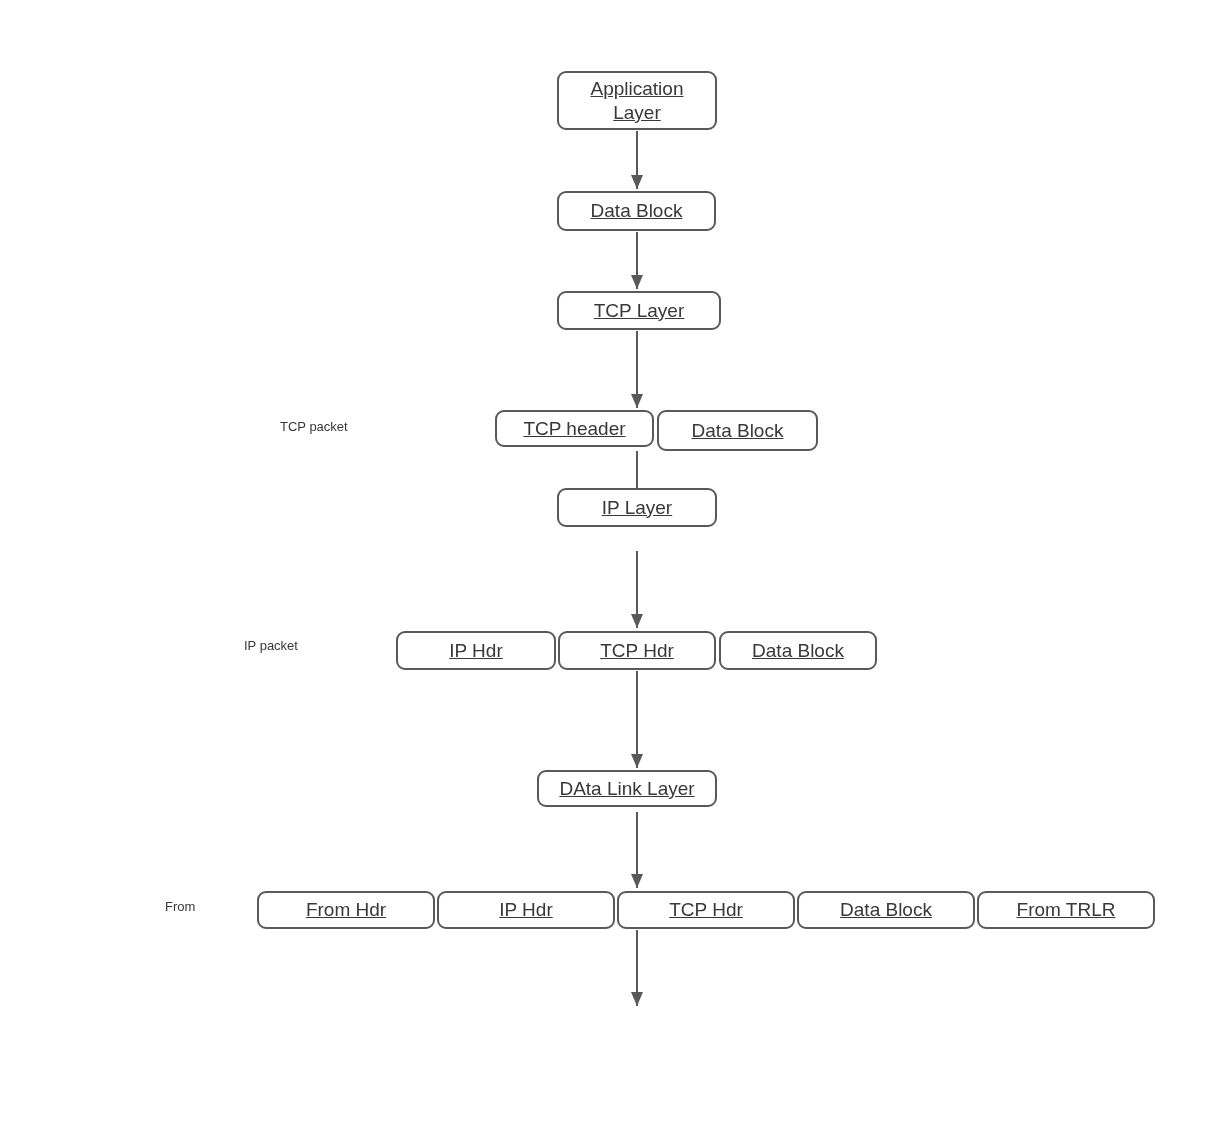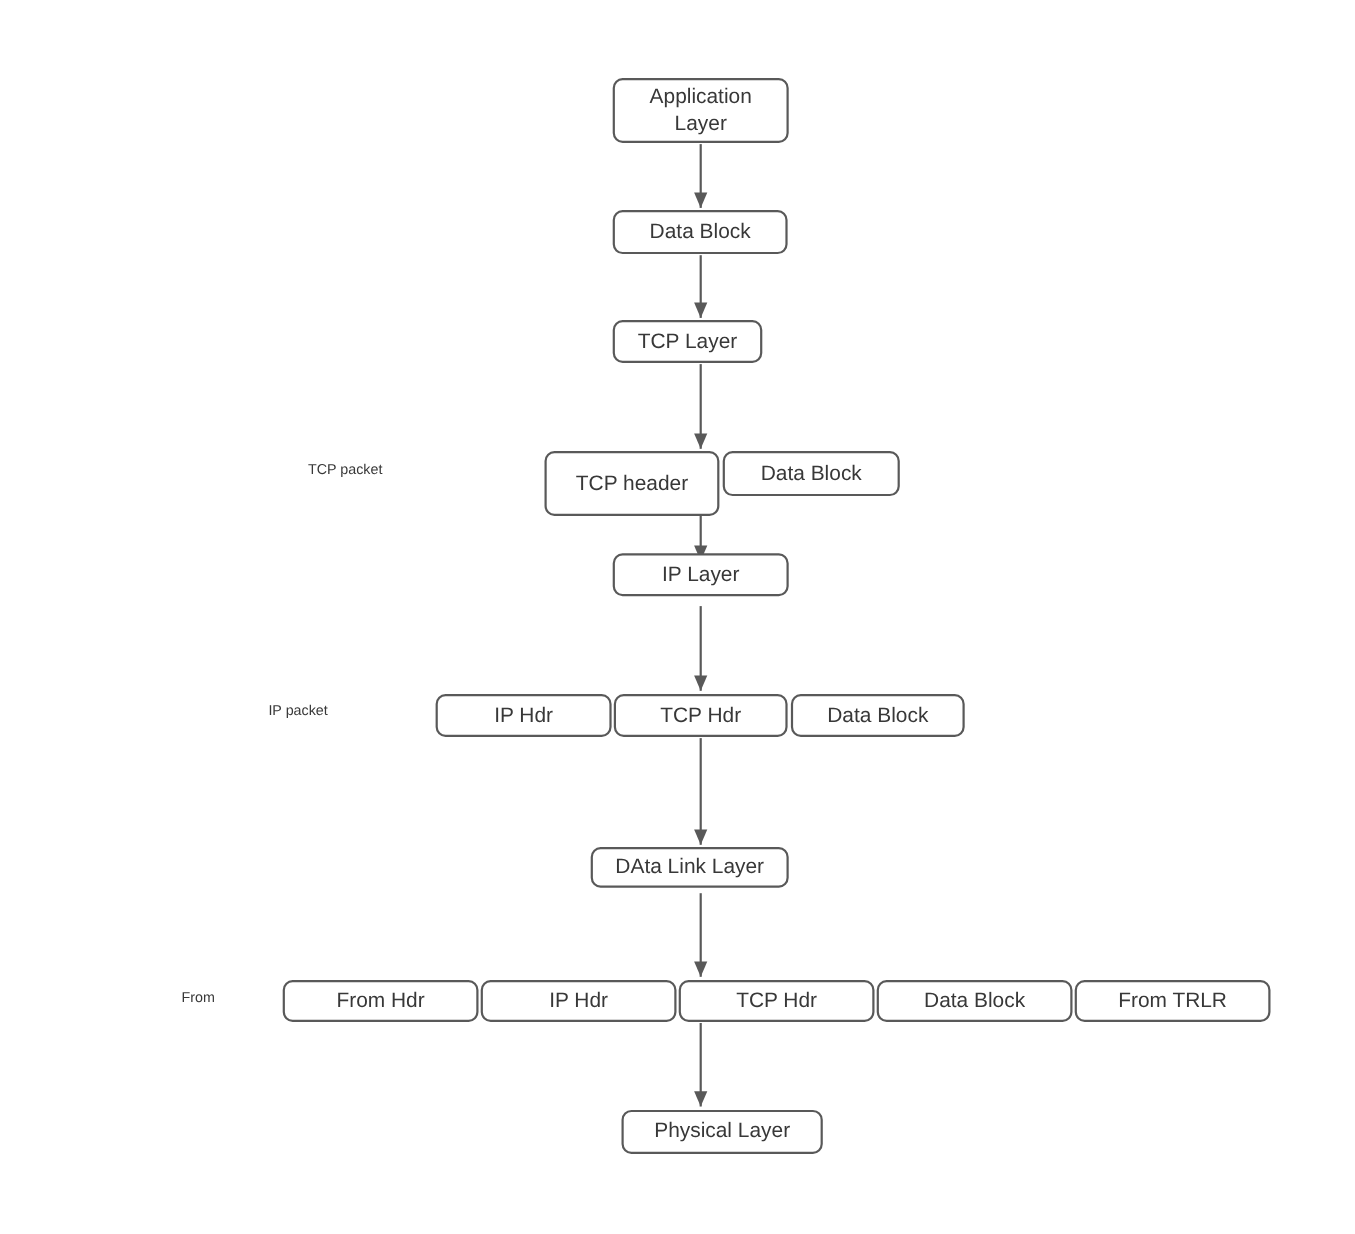--- a/index.html
+++ b/index.html
@@ -42,20 +42,21 @@
     display: flex;
     align-items: center;
     justify-content: center;
     font-size: 19px;
     color: var(--text);
     text-align: center;
     line-height: 1.25;
   }
   .node .node-text {
     white-space: nowrap;
+    text-decoration: underline;
   }
   .node .node-text.wrap {
     white-space: normal;
     width: 132px;
   }
   .row-label {
     position: absolute;
     font-size: 13px;
     color: var(--text);
     white-space: nowrap;
@@ -83,34 +84,34 @@
   </svg>
 
   <div class="node" style="left:557px;top:71px;width:160px;height:59px;">
     <span class="node-text wrap">Application Layer</span>
   </div>
 
   <div class="node" style="left:557px;top:191px;width:159px;height:40px;">
     <span class="node-text">Data Block</span>
   </div>
 
-  <div class="node" style="left:557px;top:291px;width:136px;height:39px;">
+  <div class="node" style="left:557px;top:291px;width:164px;height:39px;">
     <span class="node-text">TCP Layer</span>
   </div>
 
   <div class="row-label" style="left:280px;top:419px;">TCP packet</div>
 
-  <div class="node" style="left:495px;top:410px;width:159px;height:59px;">
+  <div class="node" style="left:495px;top:410px;width:159px;height:37px;">
     <span class="node-text">TCP header</span>
   </div>
   <div class="node" style="left:657px;top:410px;width:161px;height:41px;">
     <span class="node-text">Data Block</span>
   </div>
 
-  <div class="node" style="left:557px;top:503px;width:160px;height:39px;">
+  <div class="node" style="left:557px;top:488px;width:160px;height:39px;">
     <span class="node-text">IP Layer</span>
   </div>
 
   <div class="row-label" style="left:244px;top:638px;">IP packet</div>
 
   <div class="node" style="left:396px;top:631px;width:160px;height:39px;">
     <span class="node-text">IP Hdr</span>
   </div>
   <div class="node" style="left:558px;top:631px;width:158px;height:39px;">
     <span class="node-text">TCP Hdr</span>
@@ -134,17 +135,14 @@
   <div class="node" style="left:617px;top:891px;width:178px;height:38px;">
     <span class="node-text">TCP Hdr</span>
   </div>
   <div class="node" style="left:797px;top:891px;width:178px;height:38px;">
     <span class="node-text">Data Block</span>
   </div>
   <div class="node" style="left:977px;top:891px;width:178px;height:38px;">
     <span class="node-text">From TRLR</span>
   </div>
 
-  <div class="node" style="left:565px;top:1009px;width:183px;height:40px;">
-    <span class="node-text">Physical Layer</span>
-  </div>
 
 </div>
 
 </body></html>

